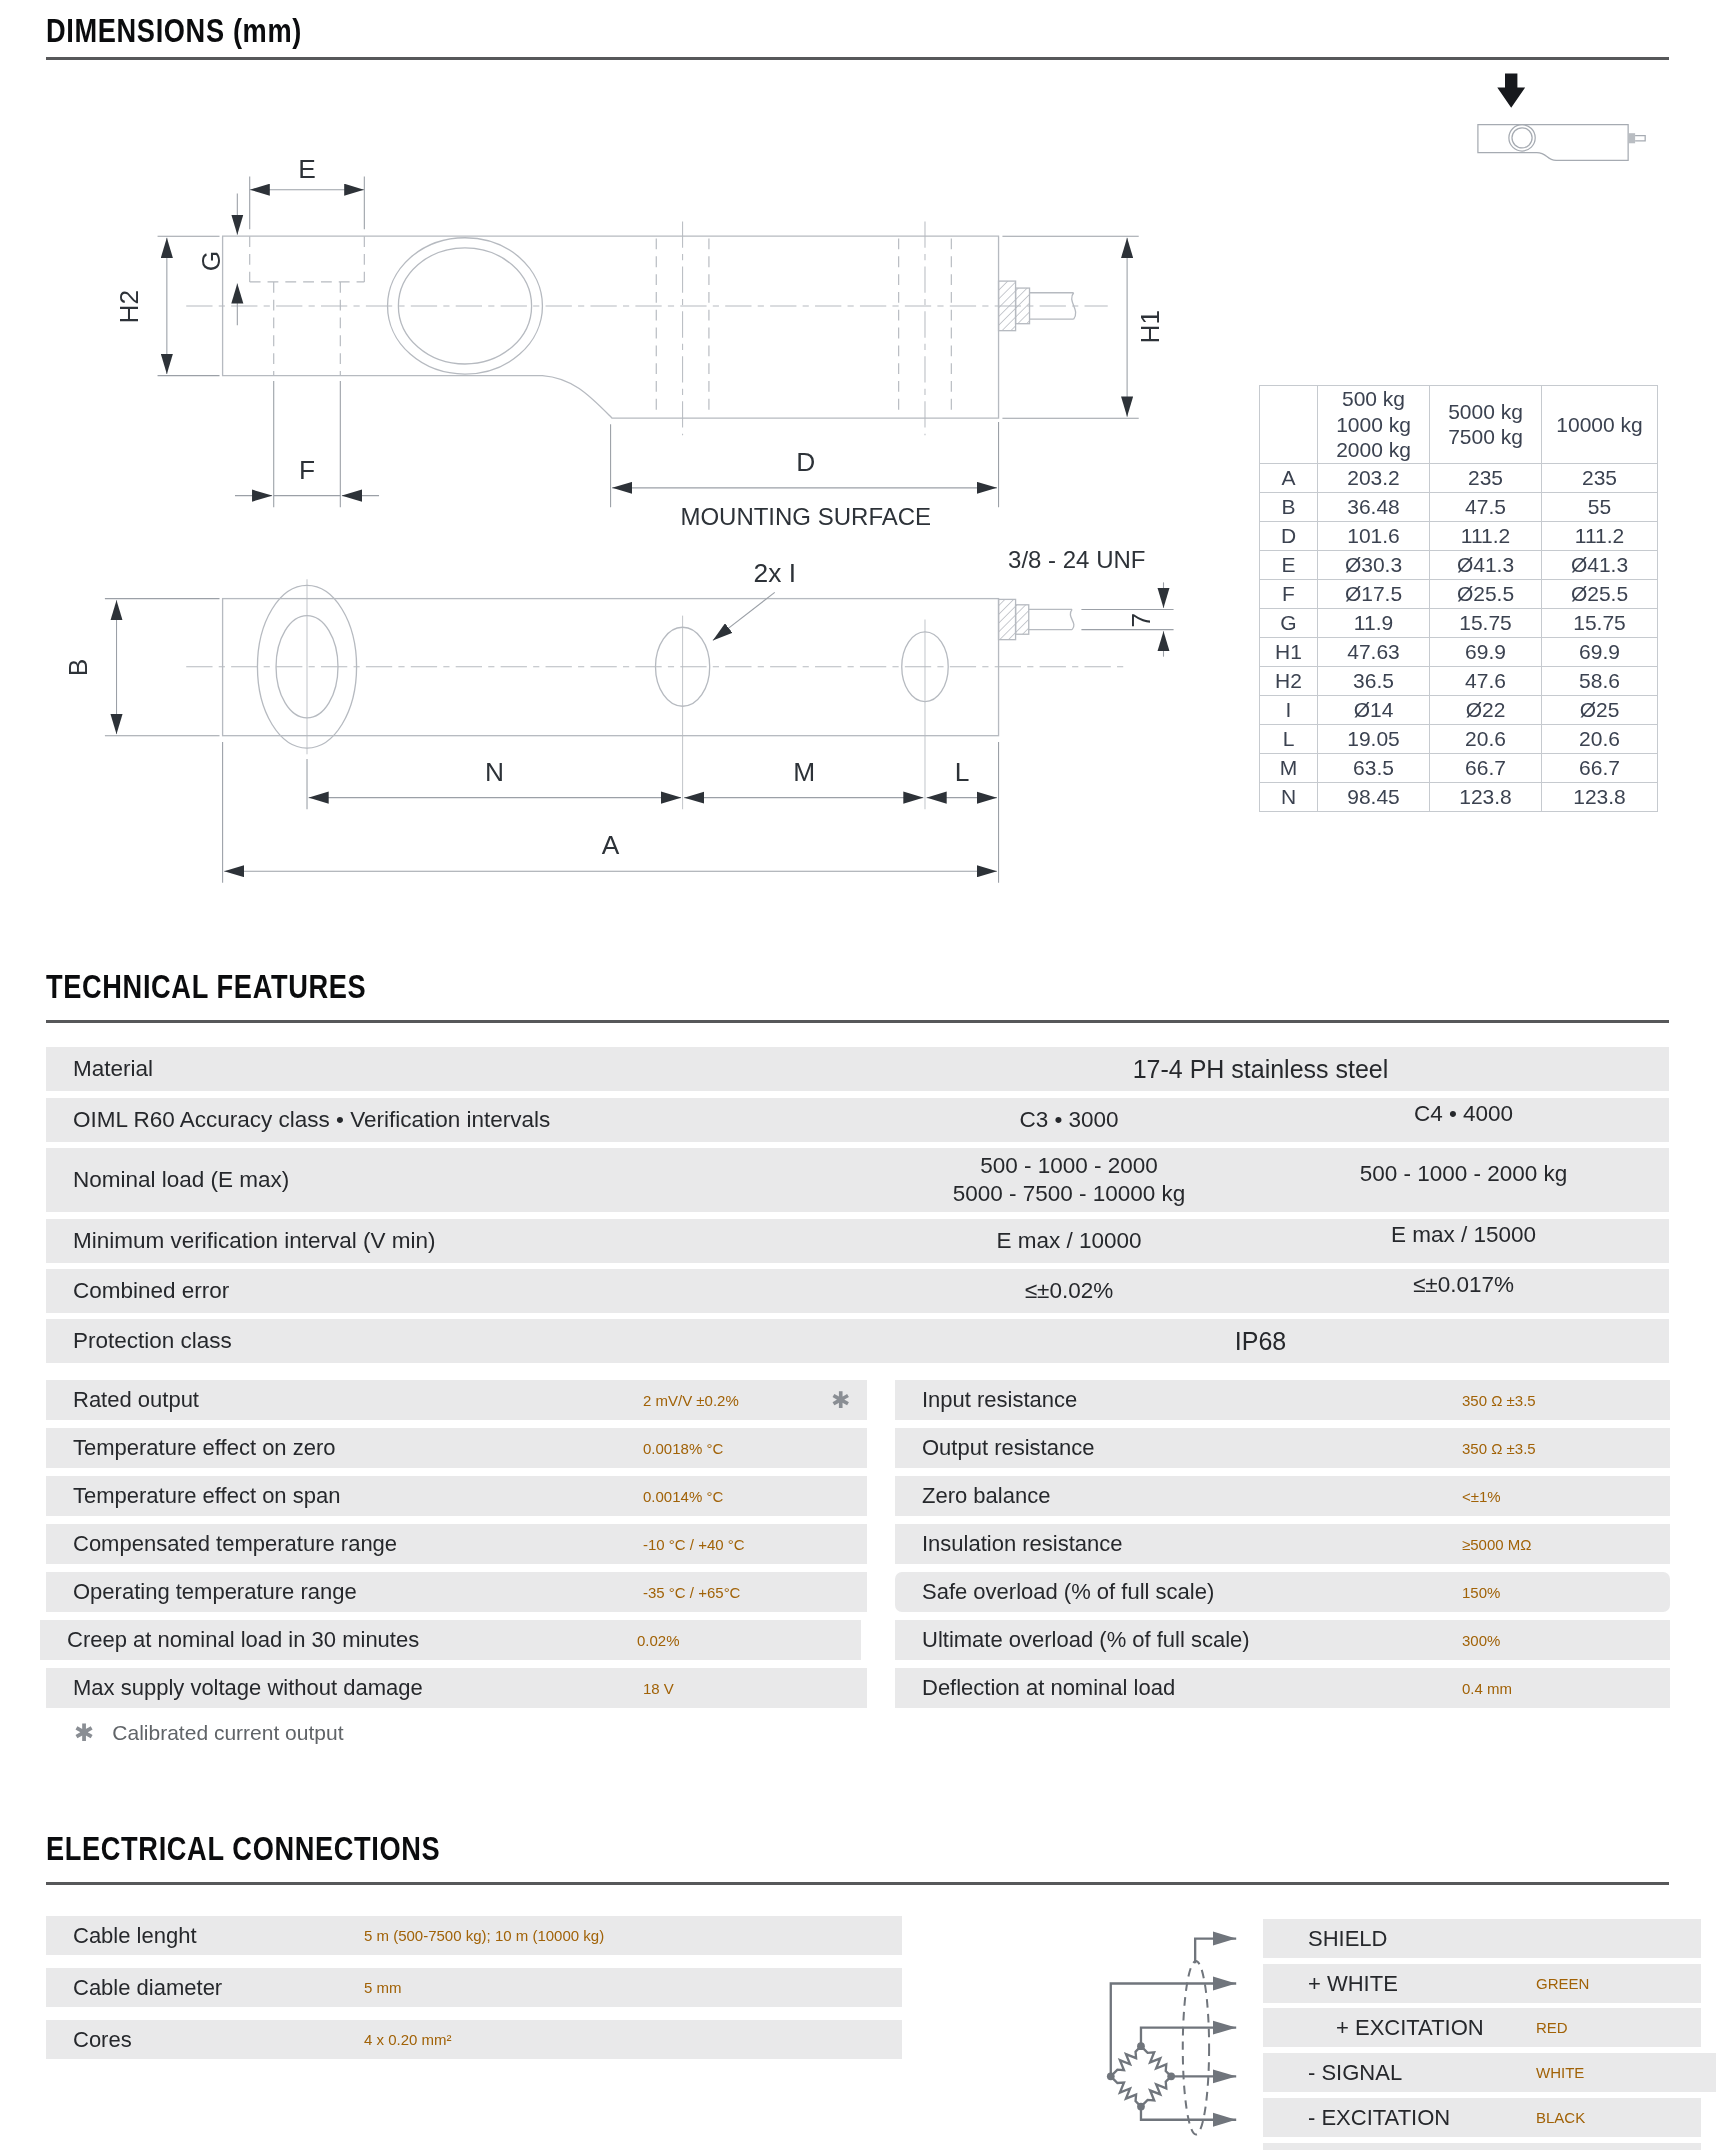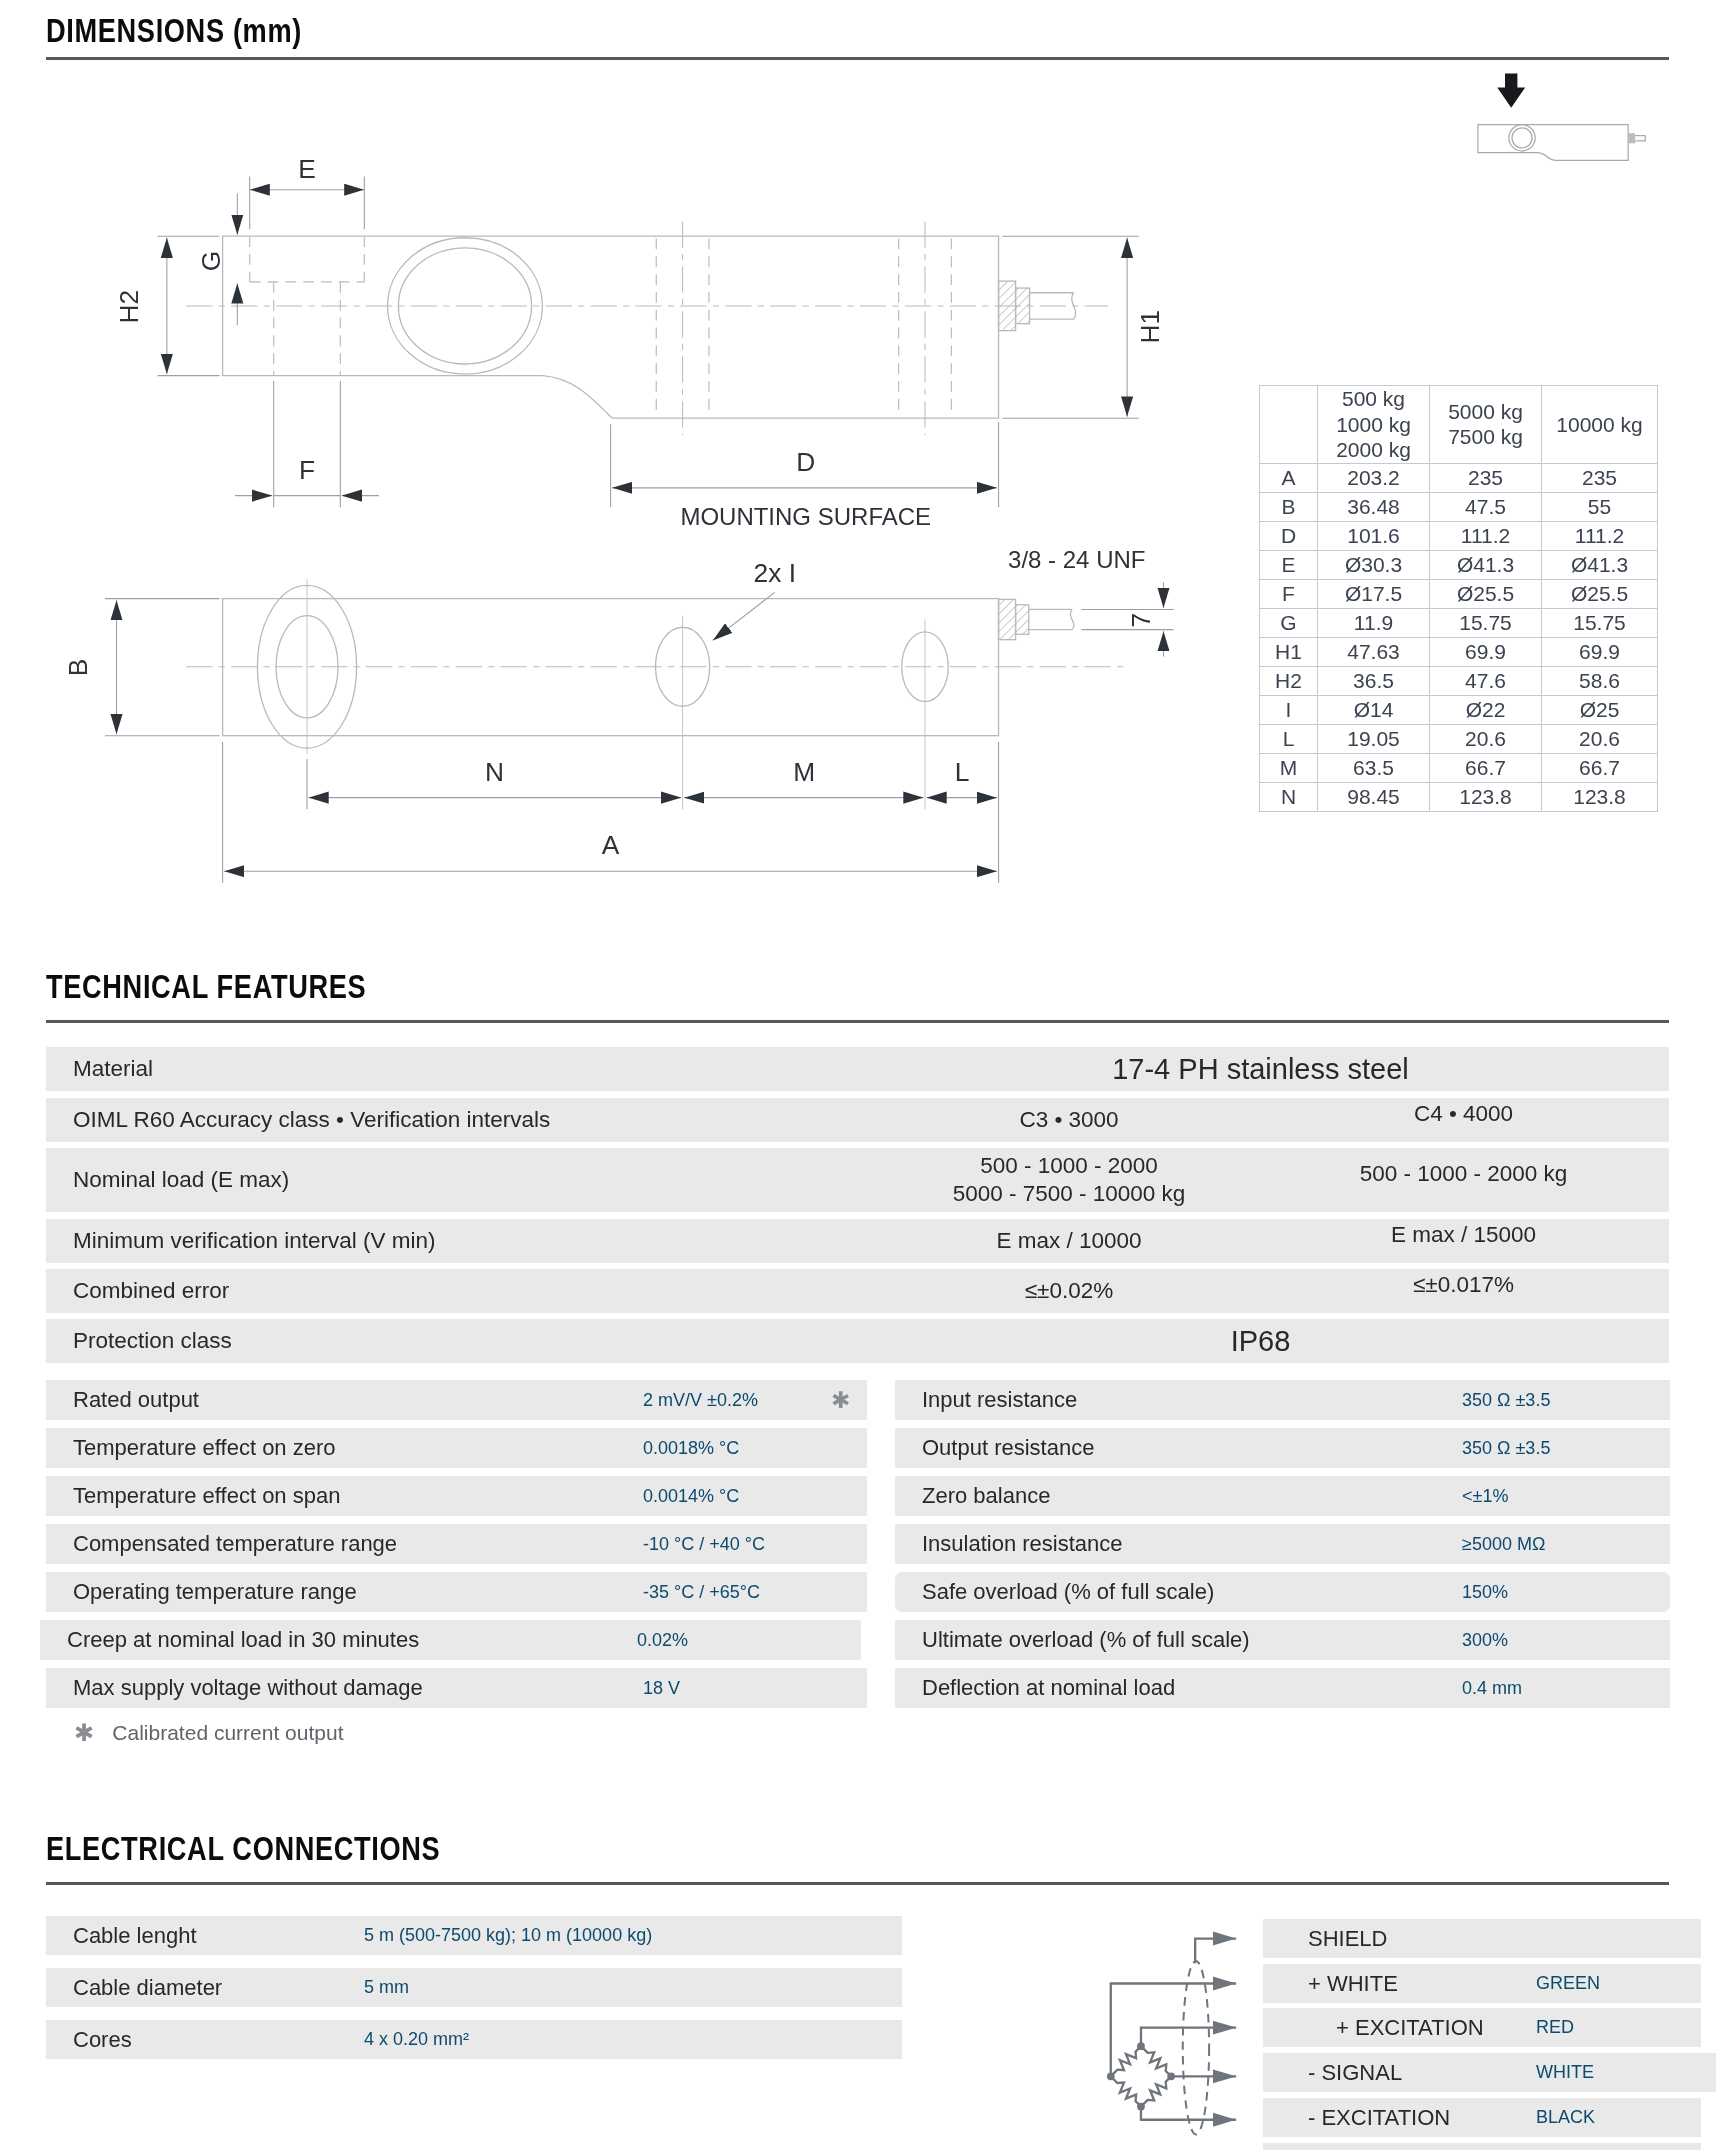--- a/index.html
+++ b/index.html
@@ -7,25 +7,25 @@
        font-family:"Liberation Sans","DejaVu Sans",sans-serif;color:#26282c;}
   .abs{position:absolute;}
   .sec-title{position:absolute;left:46px;font-weight:700;font-size:34px;color:#0b0c0e;white-space:nowrap;}
   .sec-title span{display:inline-block;transform:scaleX(.8);transform-origin:0 50%;letter-spacing:0.8px;}
   .rule{position:absolute;left:46px;width:1623px;height:3.1px;background:#57585a;}
   
   .trow{position:absolute;left:46px;width:1623px;background:#e9e9ea;}
   .trow .lbl{position:absolute;left:27px;top:0;bottom:0;display:flex;align-items:center;font-size:22.5px;color:#26282c;}
   .trow .v1{position:absolute;left:806px;width:434px;top:0;bottom:0;display:flex;align-items:center;justify-content:center;text-align:center;font-size:22.5px;white-space:pre-line;line-height:28px;}
   .trow .v2{position:absolute;left:1212px;width:411px;top:0;bottom:12px;display:flex;align-items:center;justify-content:center;text-align:center;font-size:22.5px;}
-  .trow .vspan{position:absolute;left:806px;width:817px;top:0;bottom:0;display:flex;align-items:center;justify-content:center;font-size:29px;}
+  .trow .vspan{position:absolute;left:806px;width:817px;top:0;bottom:0;display:flex;align-items:center;justify-content:center;font-size:25px;}
   
   .srow{position:absolute;height:40px;background:#e9e9ea;}
   .srow .lbl{position:absolute;left:27px;top:0;bottom:0;display:flex;align-items:center;font-size:22px;color:#26282c;}
-  .srow .val{position:absolute;top:0;bottom:0;display:flex;align-items:center;font-size:18px;color:#0c4a6e;white-space:nowrap;}
+  .srow .val{position:absolute;top:0;bottom:0;display:flex;align-items:center;font-size:15px;color:#a16207;white-space:nowrap;}
   .srow .mark{color:#8a8e94;font-size:23px;margin-left:22px;}
   
   #dimtable{position:absolute;left:1259px;top:385px;}
   #dimtable table{border-collapse:collapse;table-layout:fixed;background:#fff;}
   #dimtable td,#dimtable th{border:0.8px solid #c6cacf;text-align:center;vertical-align:middle;
       font-size:21px;font-weight:400;color:#3b4250;padding:0;}
   #dimtable thead td{height:71px;line-height:25.6px;white-space:pre-line;}
   #dimtable tbody td{height:28px;}
   .foot{position:absolute;font-size:21px;color:#606468;}
   .foot .mark{color:#8a8e94;font-size:24px;margin-right:12.4px;vertical-align:-1.5px;}

